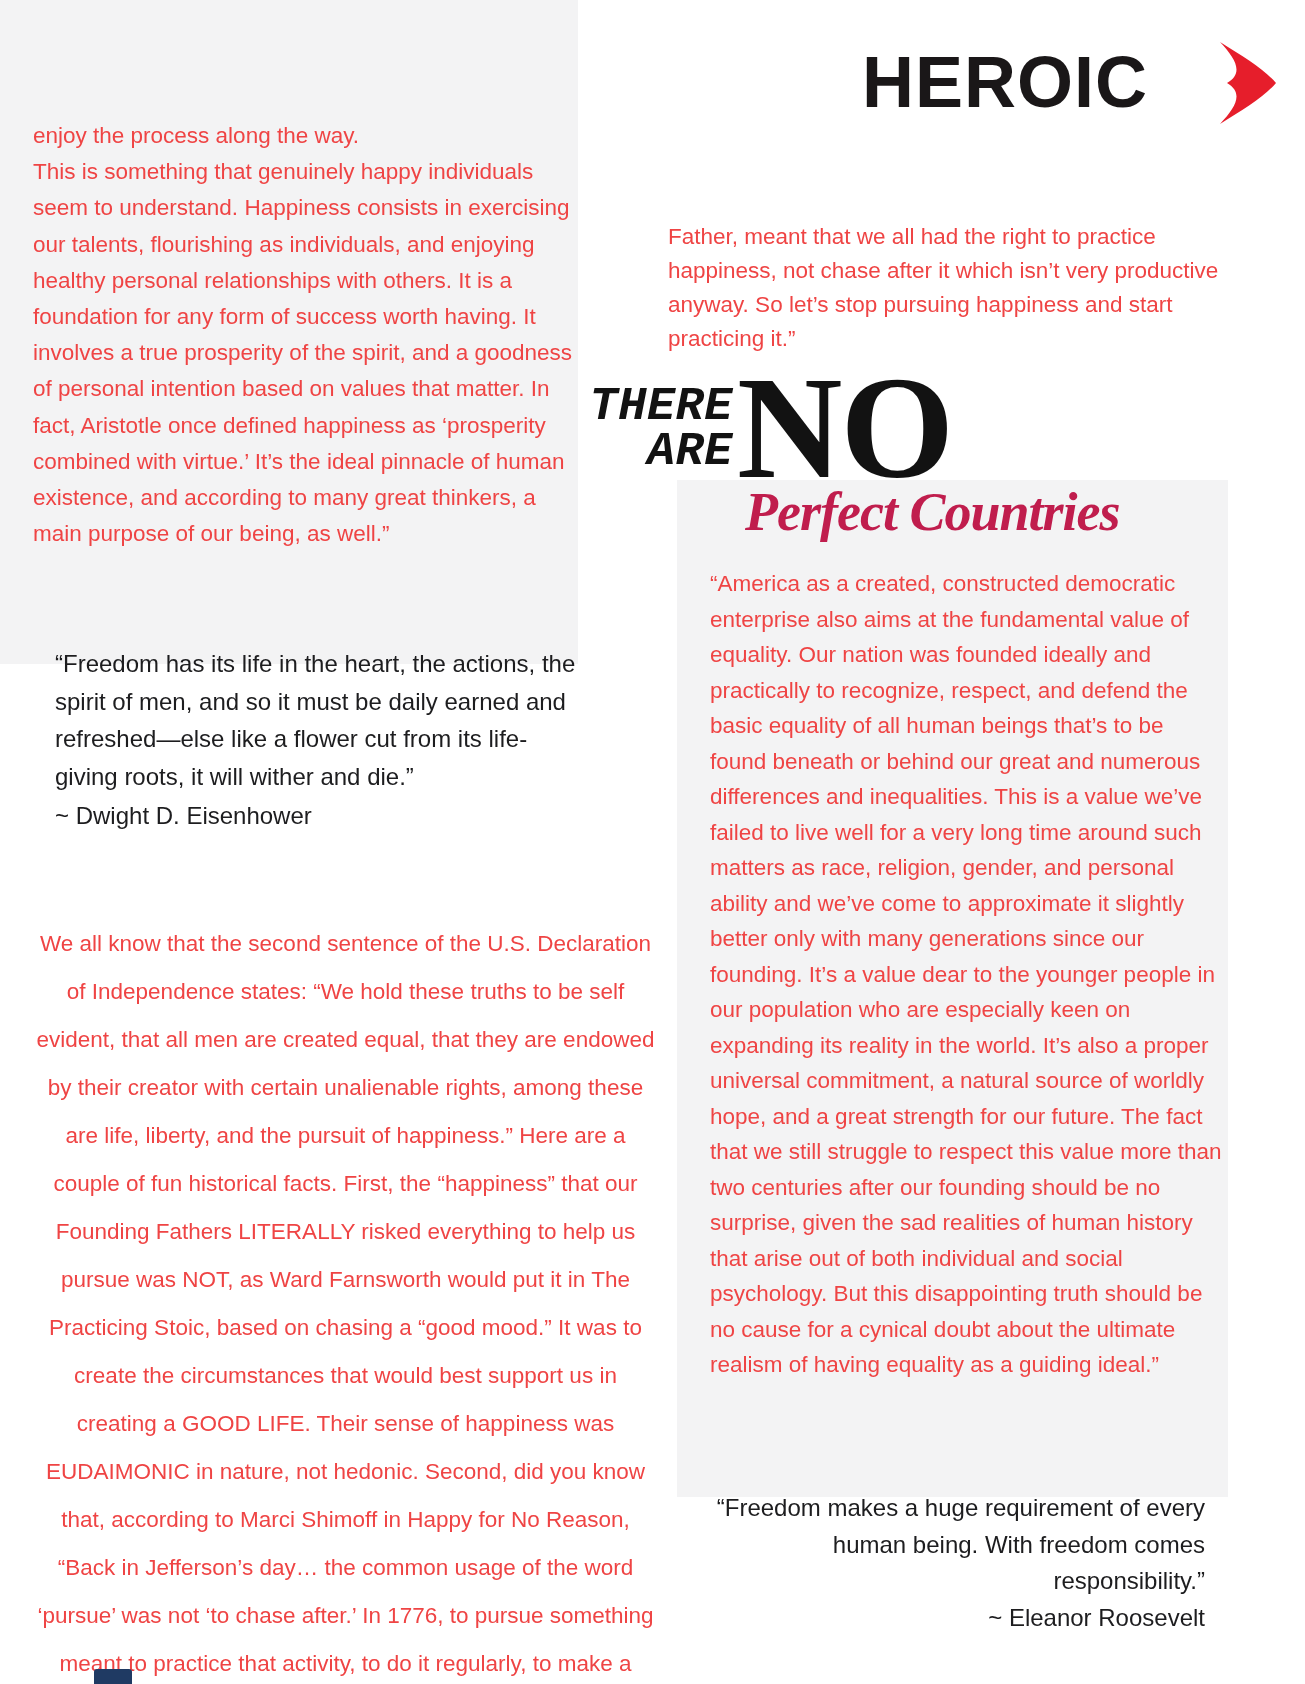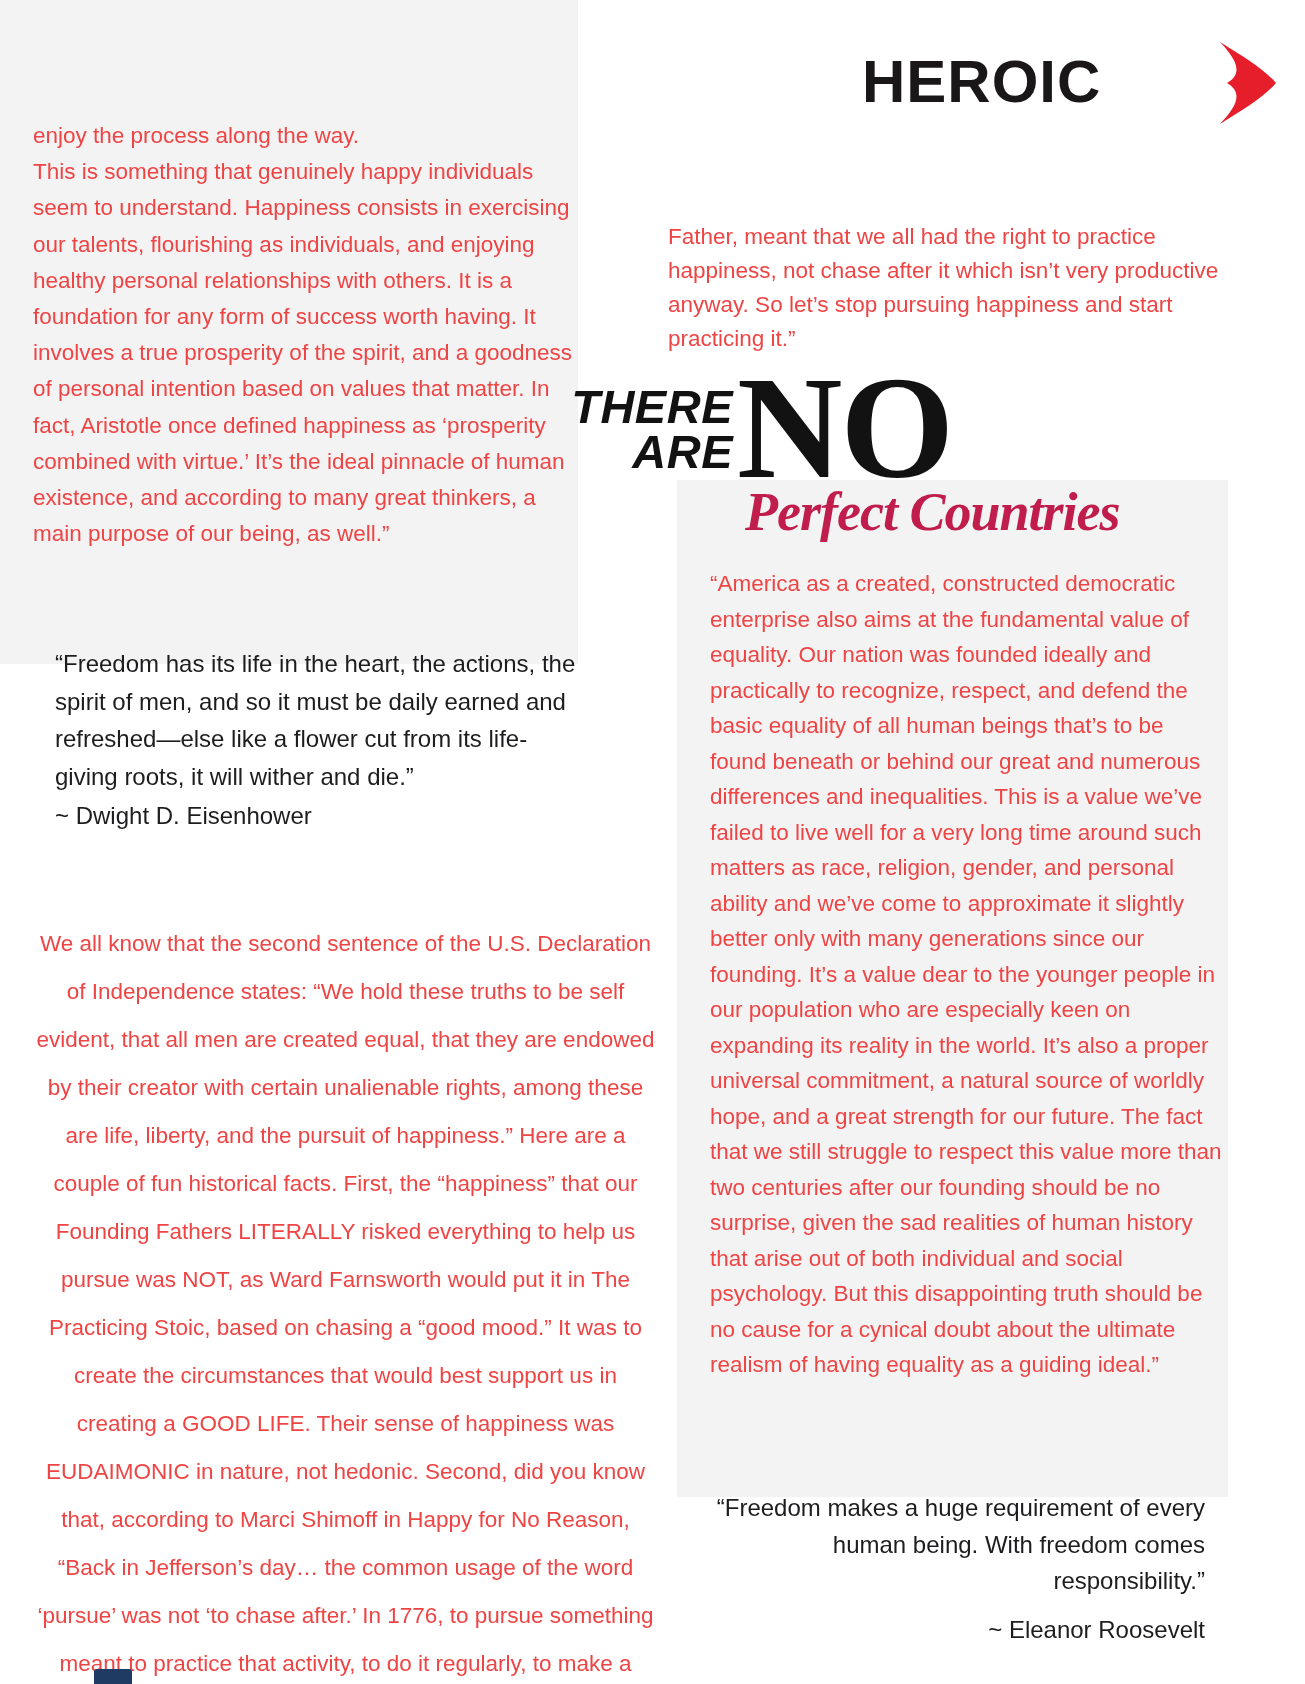--- a/index.html
+++ b/index.html
@@ -6,43 +6,43 @@
   .page{
     position:relative;width:1305px;height:1684px;background:#ffffff;overflow:hidden;
     font-family:"Liberation Sans", sans-serif;
   }
   .panel{position:absolute;background:#f3f3f4;}
   .panel-left{left:0;top:0;width:578px;height:664px;}
   .panel-right{left:677px;top:480px;width:551px;height:1017px;}
 
   .logo{position:absolute;left:862px;top:38px;display:flex;align-items:flex-start;}
   .logo-text{
-    font-family:"Liberation Sans", sans-serif;font-weight:700;font-size:60px;line-height:88px;
+    font-family:"Liberation Sans", sans-serif;font-weight:700;font-size:72px;line-height:88px;
     color:#1a1718;letter-spacing:1px;
   }
   .logo-arrow{position:absolute;left:352px;top:4px;width:62px;height:82px;}
 
   .body-text{
     position:absolute;color:#ef4444;font-size:22.5px;line-height:36.2px;
     white-space:pre-line;
   }
   .p-intro{left:33px;top:118px;width:545px;line-height:36.2px;}
   .p-declaration{left:33px;top:920px;width:625px;line-height:48px;text-align:center;}
   .p-practice{left:668px;top:220px;width:580px;line-height:34px;}
   .p-america{left:710px;top:566px;width:515px;line-height:35.5px;}
 
   .quote-block{position:absolute;color:#1d1d1f;font-weight:400;}
   .quote-eisenhower{left:55px;top:645px;width:525px;font-size:24px;line-height:37.5px;}
   .quote-eisenhower .attr{margin-top:2px;}
   .quote-roosevelt{left:705px;top:1490px;width:500px;font-size:24px;line-height:36.5px;text-align:right;}
-  .quote-roosevelt .attr{margin-top:12px;}
+  .quote-roosevelt .attr{margin-top:0;}
 
   .headline-small{
     position:absolute;left:533px;top:384px;width:200px;text-align:right;
-    font-family:Liberation Sans, sans-serif;font-style:italic;font-weight:700;
+    font-family:Liberation Mono, monospace;font-style:italic;font-weight:700;
     font-size:47px;line-height:45px;color:#121212;letter-spacing:0.5px;
   }
   .headline-small span{display:block;}
   .headline-no{
     position:absolute;left:737px;top:355px;
     font-family:"Liberation Serif", serif;font-weight:700;
     font-size:146px;line-height:146px;color:#121212;letter-spacing:-2px;
   }
   .headline-sub{
     position:absolute;left:745px;top:485px;

